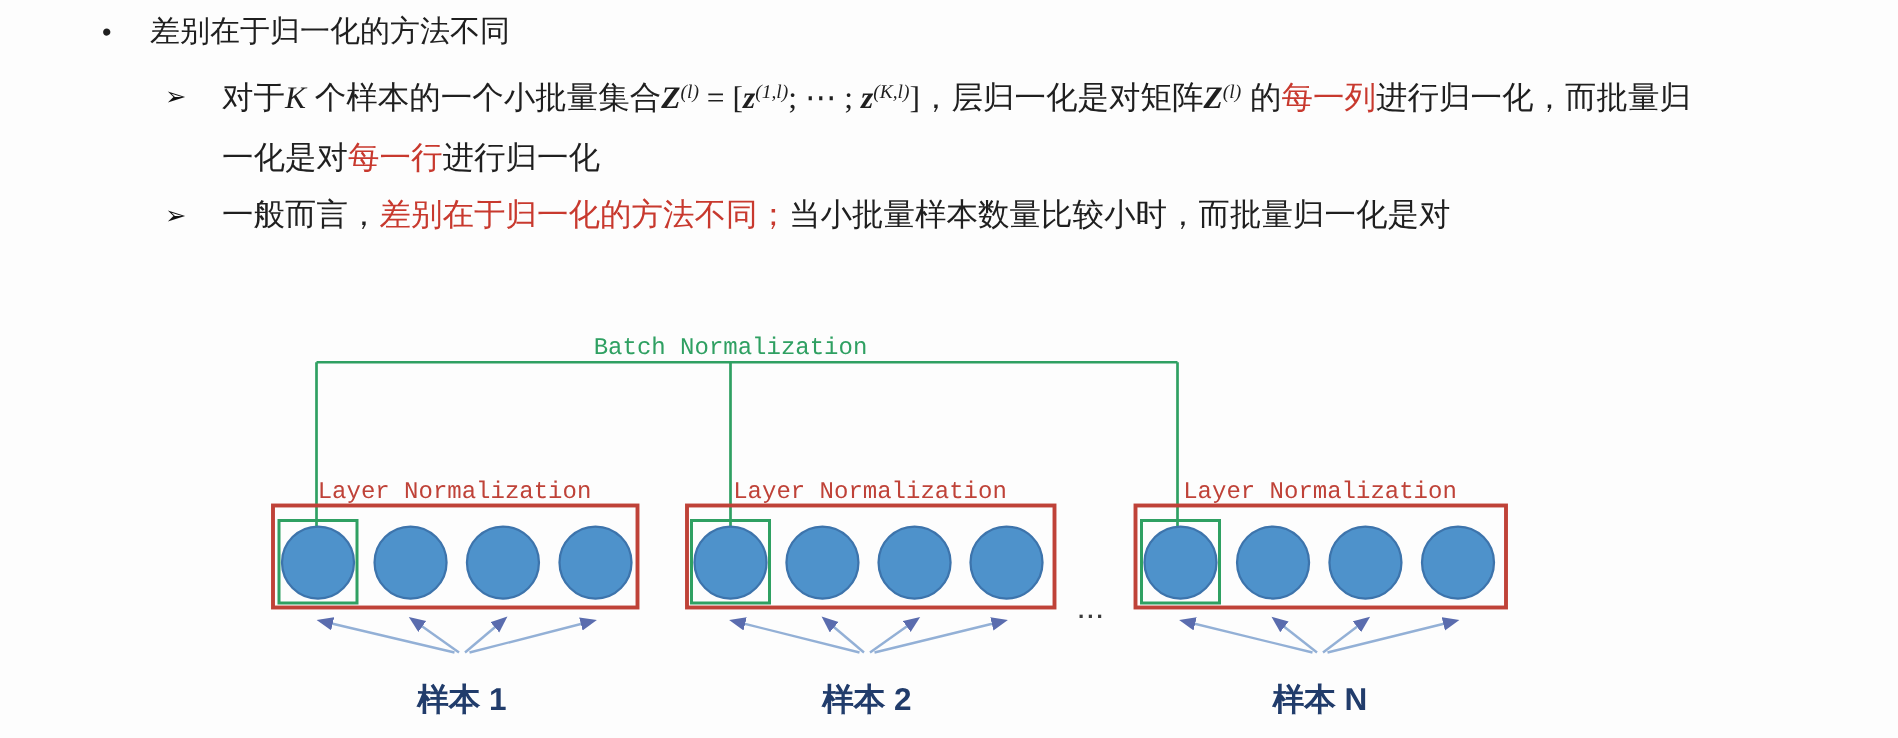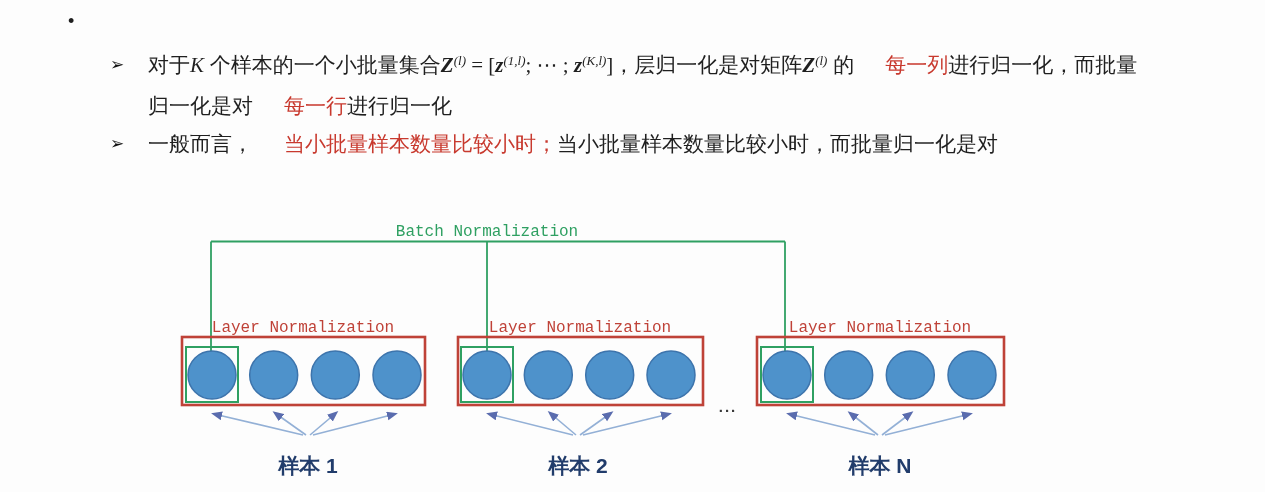--- a/index.html
+++ b/index.html
@@ -19,21 +19,21 @@
   body{font-family:"Liberation Sans","DejaVu Sans",sans-serif;color:var(--text);}
   .canvas{position:relative;width:1265px;height:492px;background:#fdfdfd;overflow:hidden;}
 
   
   .bullet-row{position:absolute;top:7px;left:68px;display:flex;align-items:flex-start;font-size:20px;line-height:28px;}
   .bullet-dot{width:32px;font-size:18px;line-height:28px;}
   .sub-block{position:absolute;top:46px;left:110px;width:1030px;}
   .sub-row{display:flex;align-items:flex-start;font-size:21px;line-height:38px;}
   .sub-marker{width:38px;flex:0 0 38px;font-size:17px;line-height:38px;color:#111;}
   .sub-text{width:990px;}
-  .seg-red{color:var(--red-accent);margin-left:31px;}
+  .seg-red{color:var(--red-accent);}
   .seg-m{font-family:"Liberation Serif","DejaVu Serif",serif;}
   .seg-mi{font-family:"Liberation Serif","DejaVu Serif",serif;font-style:italic;}
   .seg-mbi{font-family:"Liberation Serif","DejaVu Serif",serif;font-style:italic;font-weight:bold;}
   .seg-sup{font-family:"Liberation Serif","DejaVu Serif",serif;font-style:italic;font-size:13px;position:relative;top:-7px;}
 
   
   .diagram{position:absolute;left:0;top:192px;width:1265px;height:300px;}
   .bracket{stroke:var(--green);stroke-width:1.8;fill:none;}
   .red-box{fill:none;stroke:var(--red-box);stroke-width:2.6;}
   .green-box{fill:none;stroke:var(--green);stroke-width:2;}
@@ -45,30 +45,31 @@
   .sample-label{fill:var(--sample-label);font-family:"Liberation Sans","DejaVu Sans",sans-serif;font-size:21px;font-weight:bold;text-anchor:middle;}
   .dots{fill:var(--ellipsis);font-size:15px;font-weight:bold;letter-spacing:2px;text-anchor:middle;}
 </style>
 </head>
 <body>
 
 <div class="canvas">
 
   <div class="bullet-row">
     <span class="bullet-dot">•</span>
+    <span>差别在于归一化的方法不同</span>
   </div>
 
   <div class="sub-block">
     <div class="sub-row">
       <span class="sub-marker">➢</span>
       <div class="sub-text"><span>对于</span><span class="seg-mi">K</span><span> 个样本的一个小批量集合</span><span class="seg-mbi">Z</span><span class="seg-sup">(l)</span><span class="seg-m"> = [</span><span class="seg-mbi">z</span><span class="seg-sup">(1,l)</span><span class="seg-m">; ⋯ ; </span><span class="seg-mbi">z</span><span class="seg-sup">(K,l)</span><span class="seg-m">]</span><span>，层归一化是对矩阵</span><span class="seg-mbi">Z</span><span class="seg-sup">(l)</span><span> 的</span><span class="seg-red">每一列</span><span>进行归一化，而批量归一化是对</span><span class="seg-red">每一行</span><span>进行归一化</span></div>
     </div>
     <div class="sub-row">
       <span class="sub-marker">➢</span>
-      <div class="sub-text"><span>一般而言，</span><span class="seg-red">当小批量样本数量比较小时；</span><span>当小批量样本数量比较小时，而批量归一化是对</span></div>
+      <div class="sub-text"><span>一般而言，</span><span class="seg-red">差别在于归一化的方法不同；</span><span>当小批量样本数量比较小时，而批量归一化是对</span></div>
     </div>
   </div>
 
   <svg class="diagram" viewBox="0 0 1265 300">
     <defs>
       <marker id="ah" markerUnits="userSpaceOnUse" markerWidth="12" markerHeight="10" refX="8" refY="4.5" orient="auto">
         <path class="arrow-head-shape" d="M0,0 L11,4.5 L0,9 Z"></path>
       </marker>
     </defs>
 

